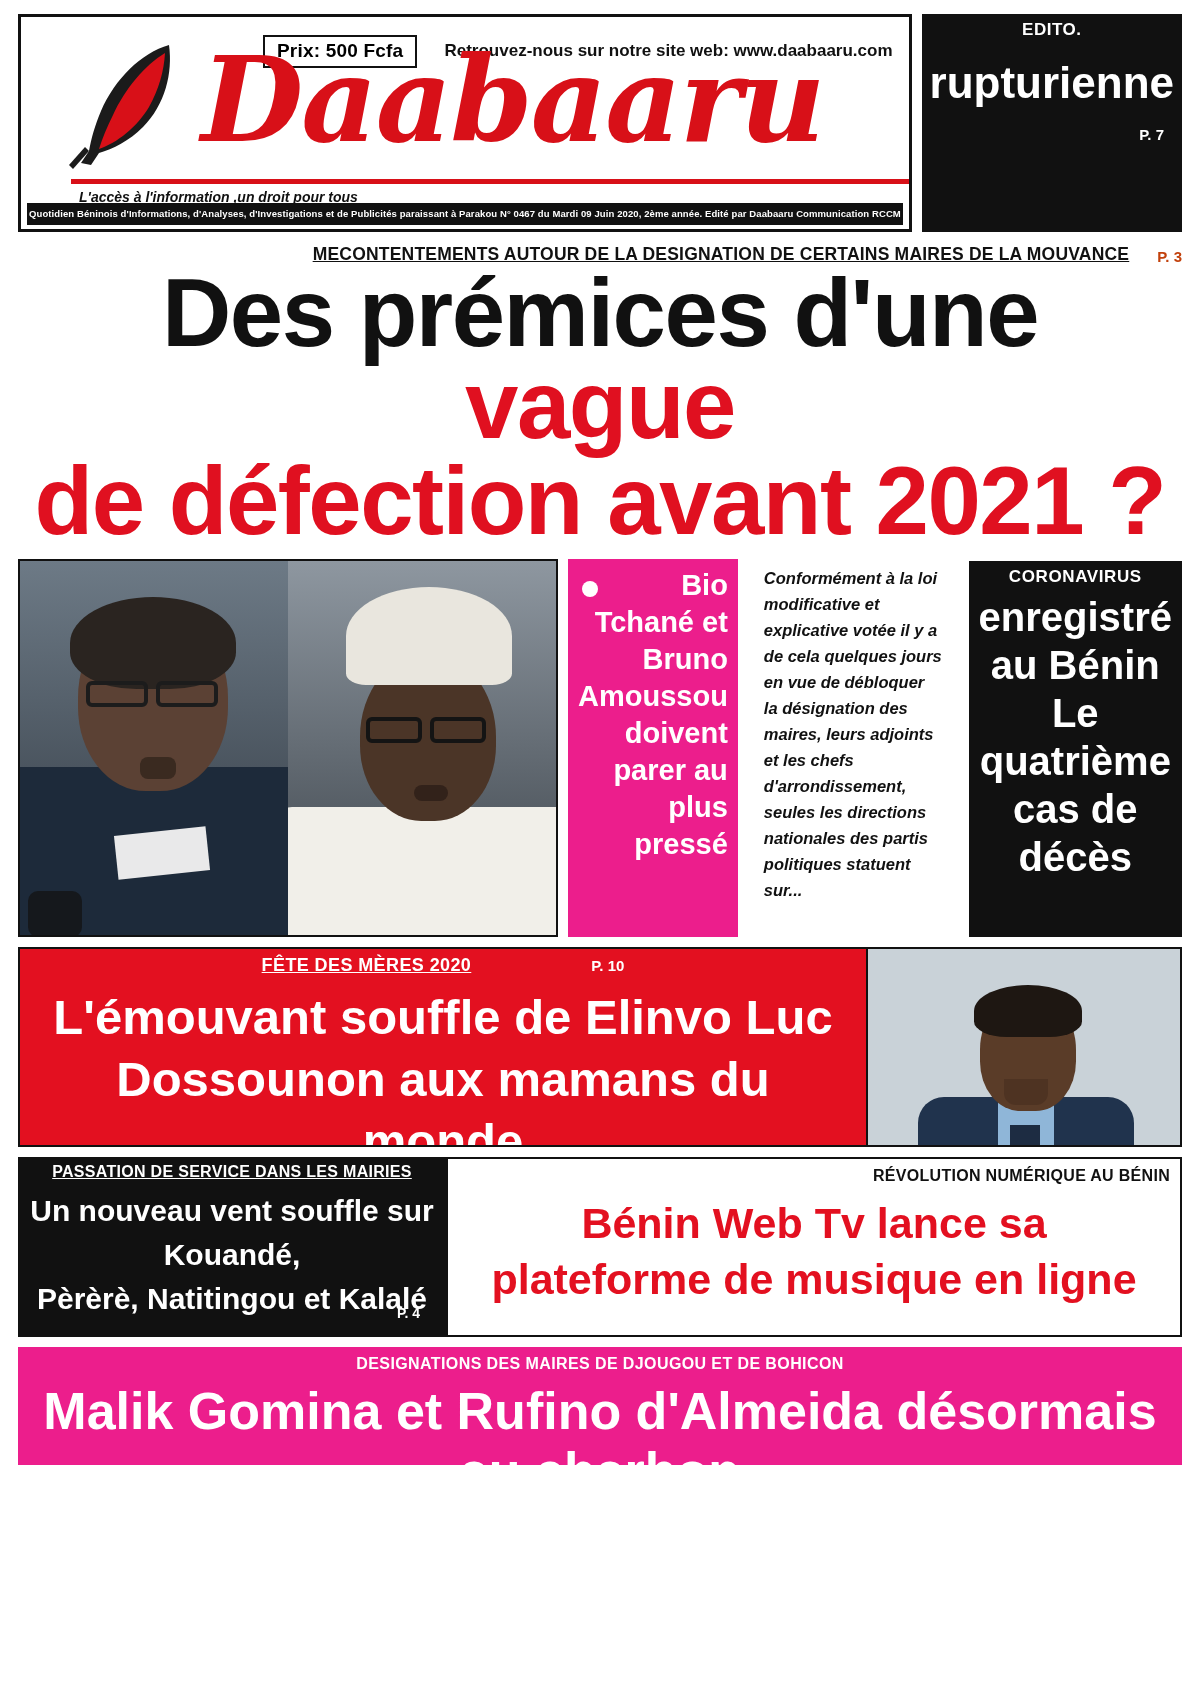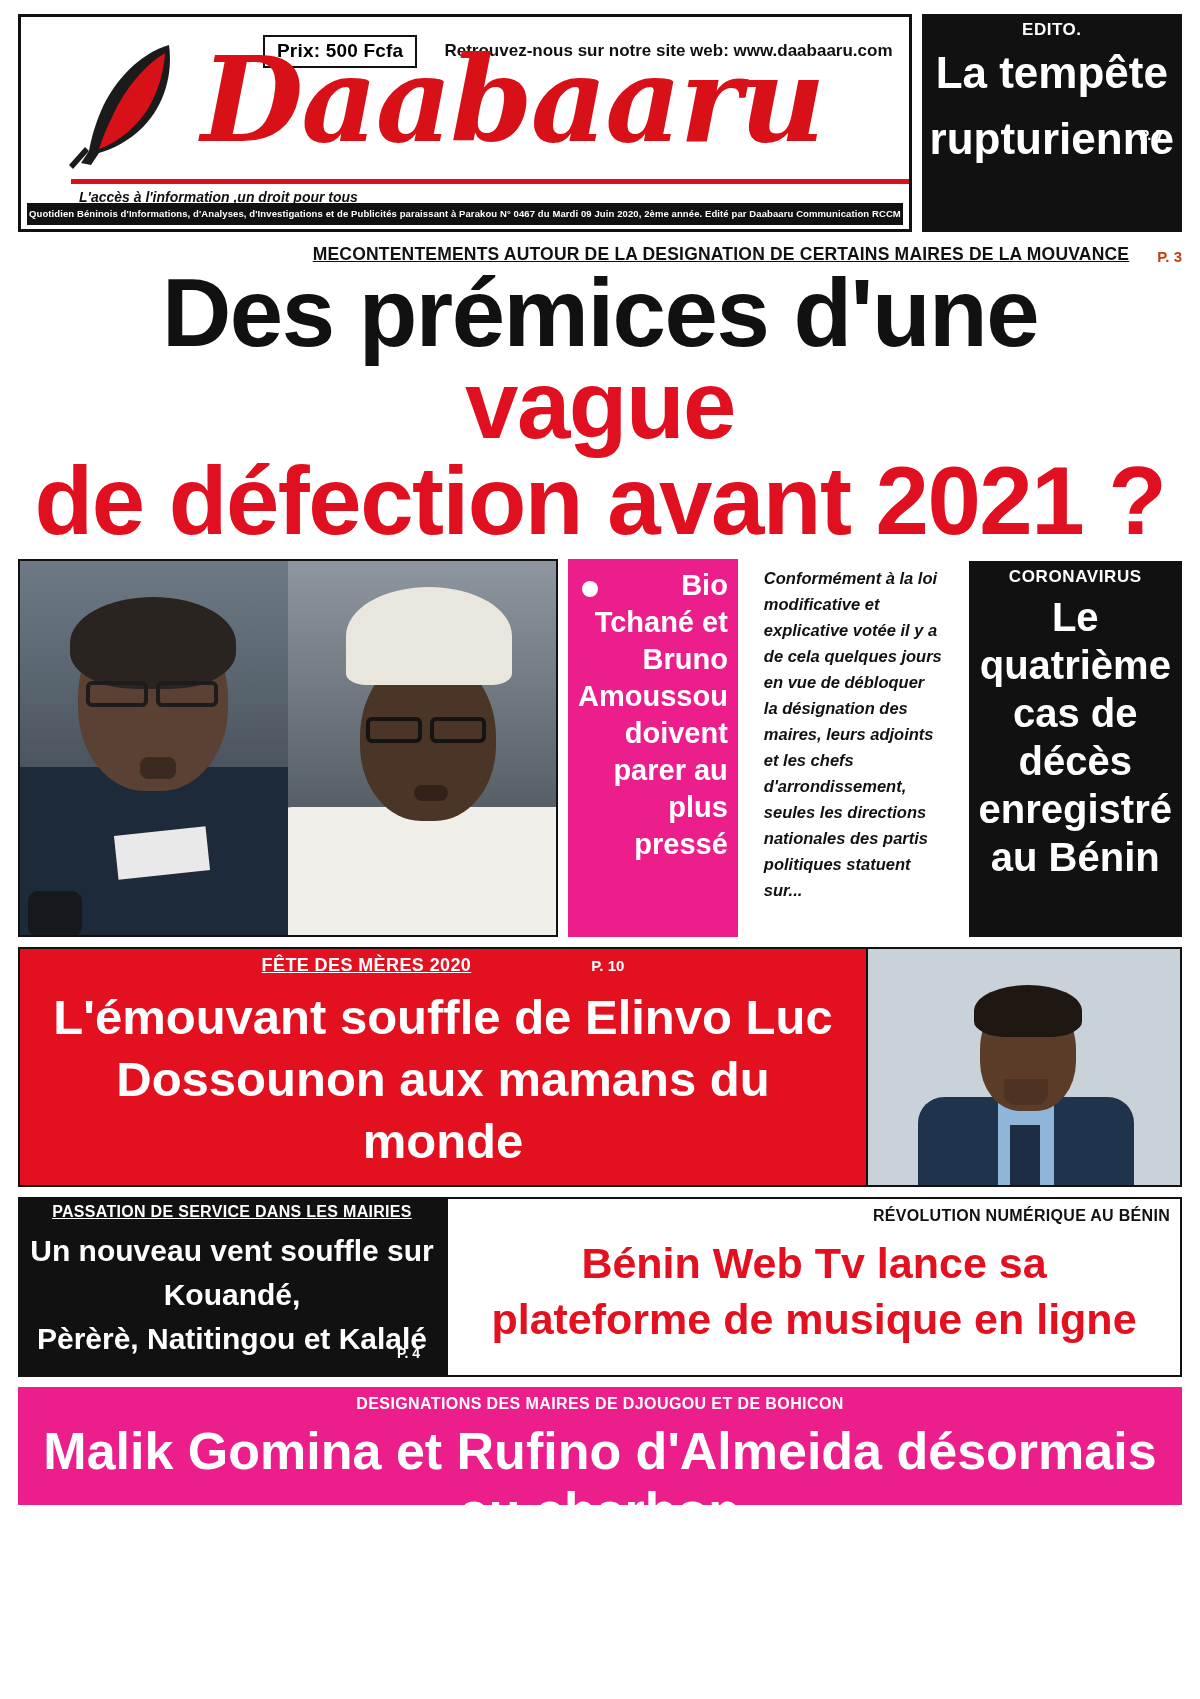--- a/index.html
+++ b/index.html
@@ -261,21 +261,21 @@
     font-weight: bold;
     font-size: 40px;
     line-height: 48px;
   }
 
   
   .feature {
     display: flex;
     margin-top: 10px;
     border: 2px solid #111;
-    height: 240px;
+    height: 200px;
     overflow: hidden;
   }
   .feature-left {
     flex: 1 1 auto;
     background: #e31020;
     color: #fff;
     position: relative;
     padding: 6px 12px 10px 12px;
   }
   .feature-kicker-row {
@@ -392,21 +392,20 @@
         <div class="logo-underline"></div>
         <div class="slogan">L'accès à l'information ,un droit pour tous</div>
       </div>
 
       <div class="imprint">Quotidien Béninois d'Informations, d'Analyses, d'Investigations et de Publicités paraissant à Parakou  N° 0467 du Mardi 09 Juin 2020, 2ème année.  Edité par Daabaaru Communication RCCM IFU 3201002310627  N° IFU 3201002310627</div>
     </div>
 
     <div class="edito">
       <div class="edito-kicker">EDITO.</div>
       <div class="edito-title">
-        <span>La tempête</span>
         <span class="l2">rupturienne</span>
       </div>
       <div class="edito-page">P. 7</div>
     </div>
   </div>
 
   <div class="lead-kicker-row">
     <div class="lead-kicker">MECONTENTEMENTS AUTOUR DE LA DESIGNATION DE CERTAINS MAIRES DE LA MOUVANCE</div>
     <div class="lead-page">P. 3</div>
   </div>
@@ -447,22 +446,22 @@
           <div>Bio Tchané et Bruno Amoussou</div>
           <div>doivent parer au plus pressé</div>
         </div>
       </div>
 
       <div class="chapeau">Conformément à la loi modificative et explicative votée il y a de cela quelques jours en vue de débloquer la désignation des maires, leurs adjoints et les chefs d'arrondissement, seules les directions nationales des partis politiques statuent sur...</div>
 
       <div class="black-box">
         <div class="black-kicker">CORONAVIRUS</div>
         <div class="black-title">
+          <div>enregistré au Bénin</div>
           <div>Le quatrième cas de décès</div>
-          <div>enregistré au Bénin</div>
         </div>
       </div>
     </div>
   </div>
 
   <div class="feature">
     <div class="feature-left">
       <div class="feature-kicker-row">
         <div class="feature-kicker">FÊTE DES MÈRES 2020</div>
         <div class="feature-page">P. 10</div>

